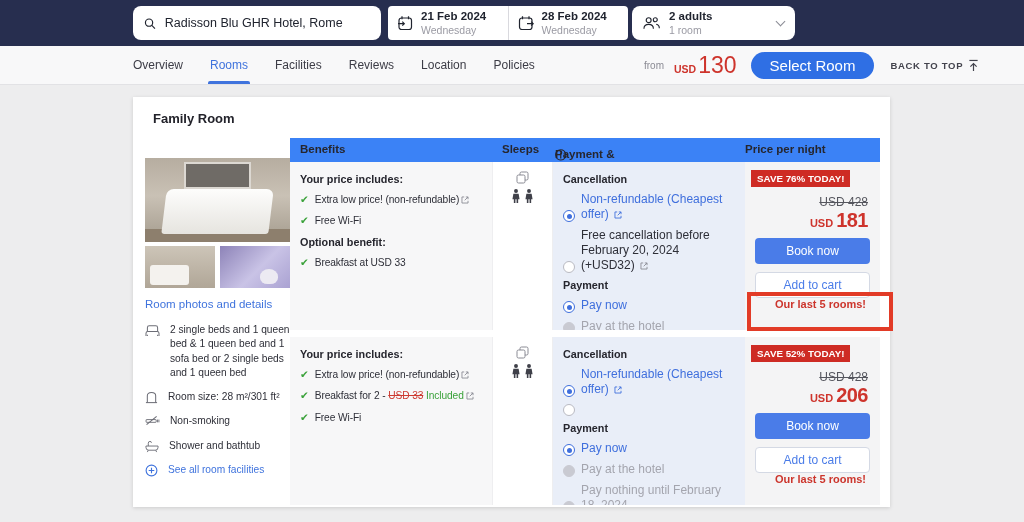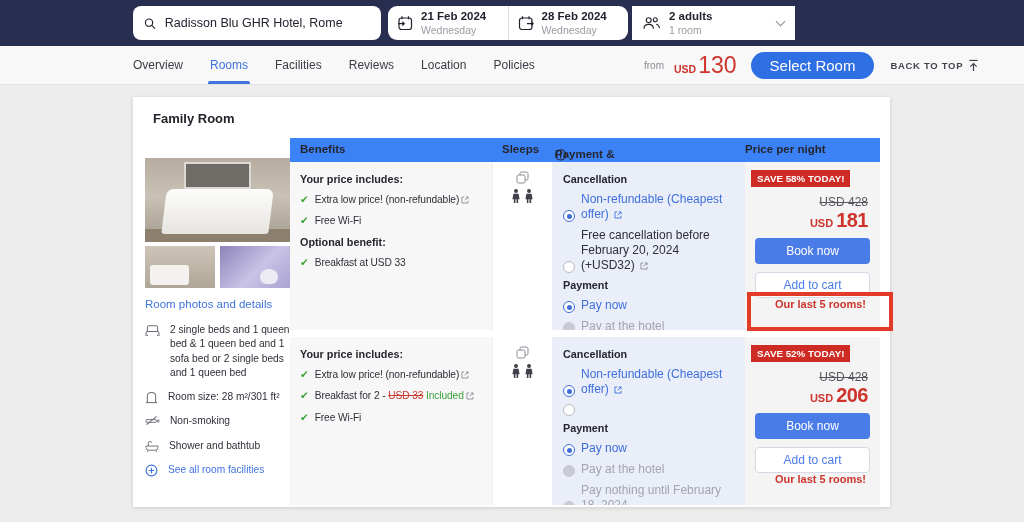--- a/index.html
+++ b/index.html
@@ -3,27 +3,27 @@
 <meta charset="utf-8">
 <style>
   *{box-sizing:border-box;margin:0;padding:0}
   html,body{width:1024px;height:522px}
   body{position:relative;font-family:"Liberation Sans",sans-serif;background:#ededee;overflow:hidden;-webkit-font-smoothing:antialiased}
 
   
   .topbar{position:absolute;left:0;top:0;width:1024px;height:46px;background:#272e4f}
   .search-box{position:absolute;left:133px;top:6px;width:248px;height:34px;background:#fff;border-radius:8px;display:flex;align-items:center;gap:9px;padding:0 11px}
   .search-box input{border:none;outline:none;font-family:inherit;font-size:12.5px;color:#20242f;width:100%;background:transparent}
-  .date-box{position:absolute;left:388px;top:6px;width:240px;height:34px;background:#fff;border-radius:9px;display:flex;align-items:stretch}
+  .date-box{position:absolute;left:388px;top:6px;width:240px;height:34px;background:#fff;border-radius:4px;display:flex;align-items:stretch}
   .date-half{flex:1;display:flex;align-items:center;gap:8px;padding:0 9px}
   .date-half+.date-half{border-left:1px solid #d9d9de}
   .d-lines{display:flex;flex-direction:column;line-height:1.25}
   .d-date{font-size:11.5px;font-weight:bold;color:#20242f}
   .d-day{font-size:10.5px;color:#9a9aa3}
-  .guest-box{position:absolute;left:632px;top:6px;width:163px;height:34px;background:#fff;border-radius:0;display:flex;align-items:center;gap:9px;padding:0 11px}
+  .guest-box{position:absolute;left:632px;top:6px;width:163px;height:34px;background:#fff;border-radius:8px;display:flex;align-items:center;gap:9px;padding:0 11px}
   .chev{width:7px;height:7px;border-right:1.5px solid #8a8b94;border-bottom:1.5px solid #8a8b94;transform:rotate(45deg);margin-left:auto;margin-top:-3px}
   .update-btn{position:absolute;left:800px;top:6px;width:89px;height:34px;background:#4d82ea;border:none;border-radius:4px;color:#fff;font-family:inherit;font-size:11.5px;font-weight:bold;letter-spacing:1.3px;display:flex;align-items:center;justify-content:center;cursor:pointer}
 
   
   .subnav{position:absolute;left:0;top:46px;width:1024px;height:39px;background:#f8f8f9;border-bottom:1px solid #e2e2e5}
   .tabs{position:absolute;left:133px;top:0;height:38px;display:flex;gap:27px}
   .tab{position:relative;display:flex;align-items:center;font-size:12px;color:#3c3c46;cursor:pointer}
   .tab.active{color:#3f73dd}
   .tab.active::after{content:"";position:absolute;left:-2px;right:-2px;bottom:0;height:3px;background:#3f73dd;border-radius:2px 2px 0 0}
   .subnav-right{position:absolute;left:644px;top:0;height:38px;display:flex;align-items:center;gap:8px}
@@ -304,21 +304,21 @@
         <span class="radio dis"></span>
         <span class="opt-dis">Pay at the hotel</span>
       </div>
       <div class="p-opt">
         <span class="radio dis"></span>
         <span class="opt-dis">Pay nothing until February 18, 2024</span>
       </div>
     </div>
 
     <div class="cell-price">
-      <span class="badge">SAVE 58% TODAY!</span>
+      <span class="badge">SAVE 76% TODAY!</span>
       <div class="oldprice">USD 428</div>
       <div class="newprice"><span class="np-cur">USD</span><span class="np-val">181</span></div>
       <button class="btn btn-book">Book now</button>
       <button class="btn btn-cart">Add to cart</button>
       <div class="scarcity">Our last 5 rooms!</div>
     </div>
   </div>
 
   <div class="rate r2">
     <div class="cell-benefits">

